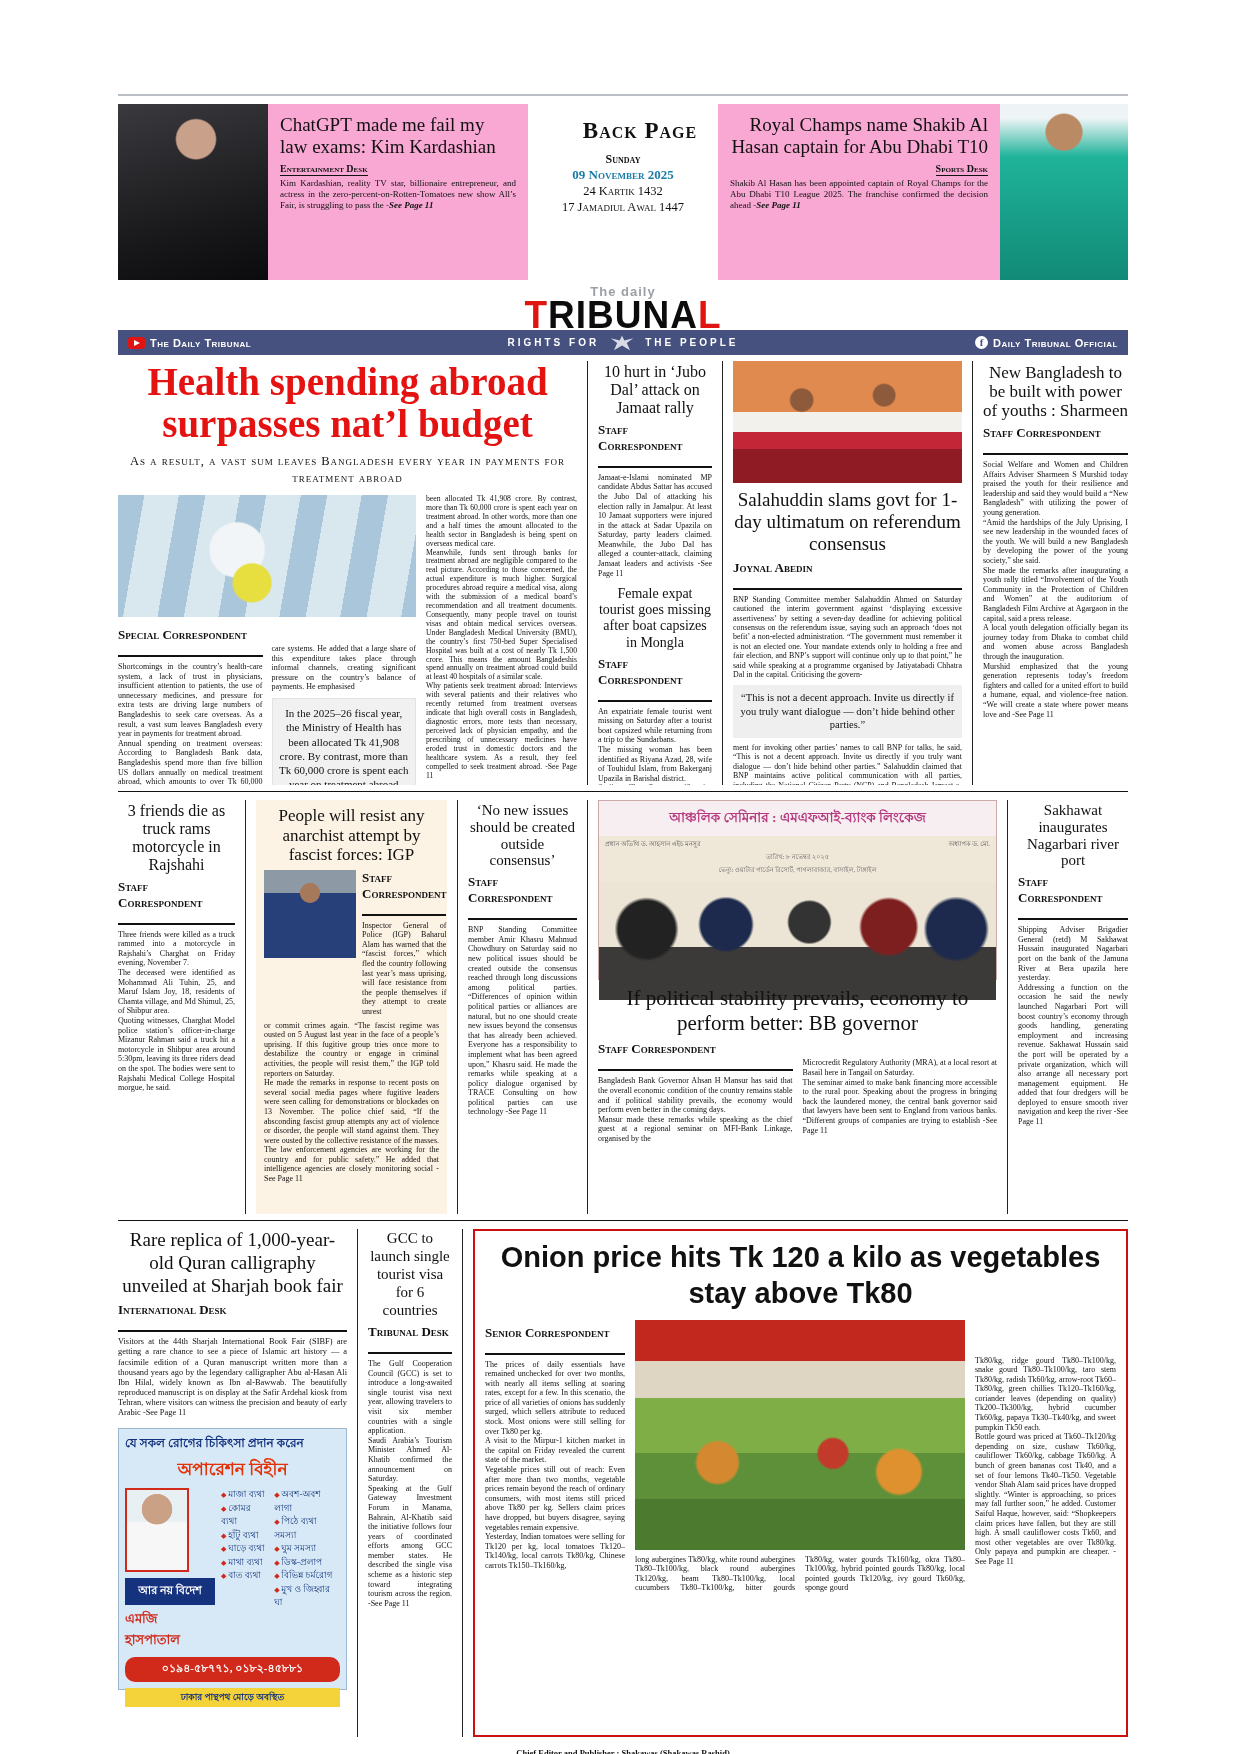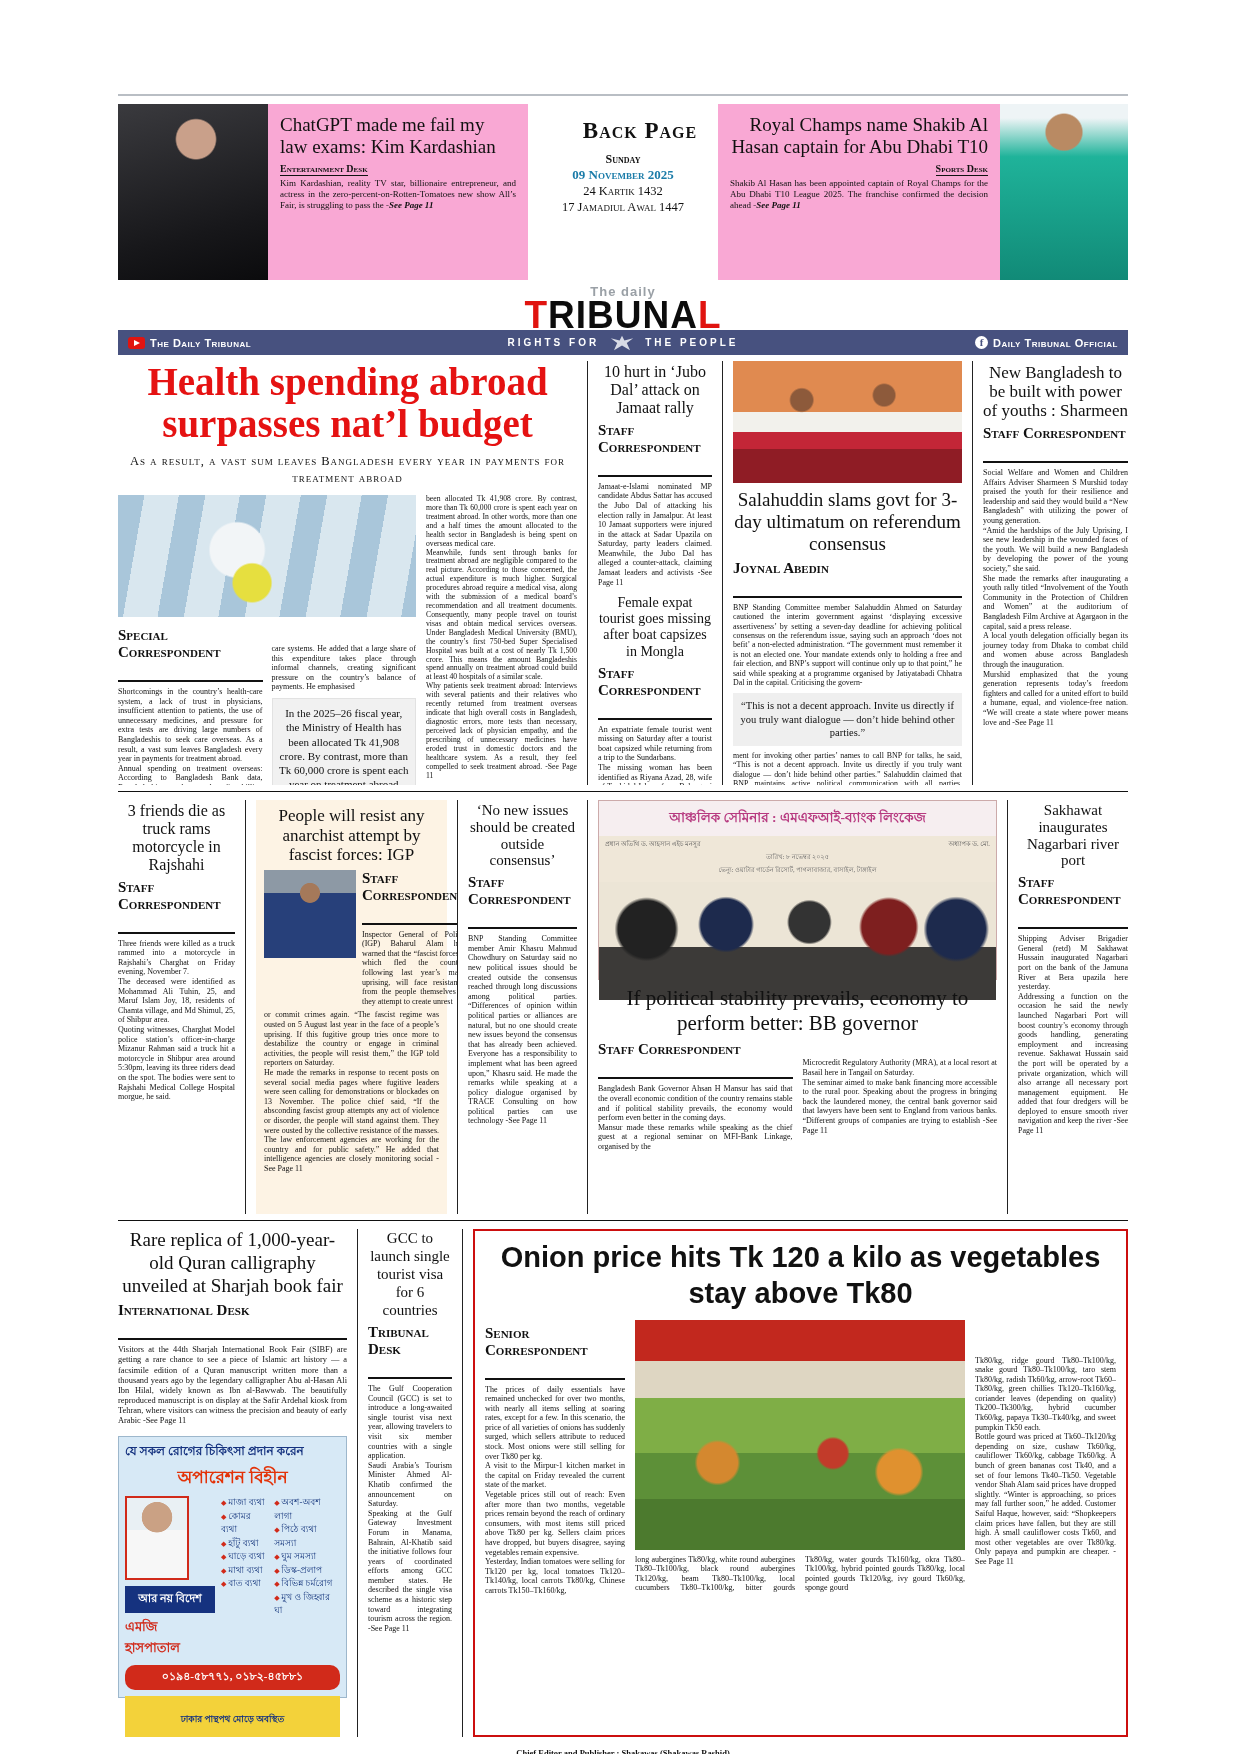--- a/index.html
+++ b/index.html
@@ -57,22 +57,22 @@
   .band > .col { padding:0 10px; overflow:hidden; }
   .band > .col:first-child { padding-left:0; }
   .band > .col:last-child { padding-right:0; }
   .vr { border-right:1px solid #222; }
   .hr-band { border-top:1.5px solid #111; margin:6px 0 8px; }
 
   .top-band { grid-template-columns:470px 135px 250px 155px; height:424px; }
   .mid-band { grid-template-columns:128px 212px 130px 420px 120px; height:414px; }
   .bot-band { grid-template-columns:240px 105px 665px; height:508px; }
 
-  .byline { font-variant:small-caps; font-weight:bold; font-size:15px;
-    border-bottom:2px solid #111; padding-bottom:19px; margin:5px 0 5px; }
+  .byline { font-variant:small-caps; font-weight:bold; font-size:13px;
+    border-bottom:2px solid #111; padding-bottom:12px; margin:5px 0 5px; }
   .body { font-size:8px; line-height:1.2; text-align:justify; white-space:pre-line; }
 
   
   .lead-head { color:#e51212; font-weight:bold; font-size:39px; line-height:1.08; text-align:center; }
   .lead-sub { font-variant:small-caps; text-align:center; font-size:12.5px; letter-spacing:1px; margin:8px 0 8px; line-height:1.35; }
   .lead-row { display:flex; gap:10px; }
   .lead-left { width:298px; flex:0 0 298px; }
   .photo-hospital { width:298px; height:122px;
     background: radial-gradient(circle at 45% 72%, #e6df3f 0 10%, rgba(0,0,0,0) 11%),
                 radial-gradient(circle at 40% 45%, #f2f5f7 0 14%, rgba(0,0,0,0) 15%),
@@ -142,21 +142,21 @@
       radial-gradient(circle at 50% 24%, #caa184 0 22%, rgba(0,0,0,0) 23%),
       linear-gradient(180deg,#e9f0f4 0 40%, #f7f7f7 40% 100%); }
   .ad-list { list-style:none; font-size:9px; color:#14357c; line-height:1.5; }
   .ad-list li::before { content:"◆ "; color:#d12a1a; font-size:7px; }
   .ad-badge { background:#15327f; color:#fff; font-weight:bold; font-size:11px; text-align:center;
       padding:4px 6px; width:90px; margin-top:6px; }
   .ad-hosp { color:#d12a1a; font-weight:bold; font-size:13px; margin-top:4px; }
   .ad-phone { background:#d12a1a; color:#fff; font-weight:bold; font-size:11px; text-align:center;
       border-radius:10px; padding:3px 8px; margin-top:6px; }
   .ad-foot { background:#f3d23a; color:#15327f; font-weight:bold; font-size:9px; text-align:center;
-      margin-top:6px; padding:16px; }
+      margin-top:6px; padding:2px; }
 
   
   .footer { text-align:center; margin-top:10px; line-height:1.45; }
   .f1 { font-size:8.5px; font-weight:bold; }
 
   .eagle { width:26px; height:16px; }
 </style>
 </head>
 <body>
 
@@ -247,21 +247,21 @@
       <div class="body">Jamaat-e-Islami nominated MP candidate Abdus Sattar has accused the Jubo Dal of attacking his election rally in Jamalpur. At least 10 Jamaat supporters were injured in the attack at Sadar Upazila on Saturday, party leaders claimed. Meanwhile, the Jubo Dal has alleged a counter-attack, claiming Jamaat leaders and activists     -See Page 11</div>
       <div class="mini-head2">Female expat tourist goes missing after boat capsizes in Mongla</div>
       <div class="byline">Staff Correspondent</div>
       <div class="body">An expatriate female tourist went missing on Saturday after a tourist boat capsized while returning from a trip to the Sundarbans.
 The missing woman has been identified as Riyana Azad, 28, wife of Touhidul Islam, from Bakerganj Upazila in Barishal district.
 Surjit Chowdhury, officer-in-charge (OC) of the Sundarbans East Division’s Dhankhali Station, said a group of 13 tourists had stayed overnight on Friday at the     -See Page 11</div>
     </div>
 
     <div class="col vr">
       <div class="photo photo-salah"></div>
-      <div class="salah-head">Salahuddin slams govt for 3-day ultimatum on referendum consensus</div>
+      <div class="salah-head">Salahuddin slams govt for 1-day ultimatum on referendum consensus</div>
       <div class="byline">Joynal Abedin</div>
       <div class="body salah-body">BNP Standing Committee member Salahuddin Ahmed on Saturday cautioned the interim government against ‘displaying excessive assertiveness’ by setting a seven-day deadline for achieving political consensus on the referendum issue, saying such an approach ‘does not befit’ a non-elected administration. “The government must remember it is not an elected one. Your mandate extends only to holding a free and fair election, and BNP’s support will continue only up to that point,” he said while speaking at a programme organised by Jatiyatabadi Chhatra Dal in the capital. Criticising the govern-</div>
       <div class="squote">“This is not a decent approach. Invite us directly if you truly want dialogue — don’t hide behind other parties.”</div>
       <div class="body salah-body">ment for invoking other parties’ names to call BNP for talks, he said, “This is not a decent approach. Invite us directly if you truly want dialogue — don’t hide behind other parties.” Salahuddin claimed that BNP maintains active political communication with all parties, including the National Citizen Party (NCP) and Bangladesh Jamaat-e-Islami.
 Recalling that he was the first to propose the idea of a referendum, Salahuddin said turning it into a divisive issue is unacceptable. “The referendum must take place on the same day as the national election. Holding it separately would be costly and impractical.” He also criticised     -See Page 11</div>
     </div>
 
     <div class="col">
       <div class="mini-head" style="font-size:17px;">New Bangladesh to be built with power of youths : Sharmeen</div>
       <div class="byline">Staff Correspondent</div>

